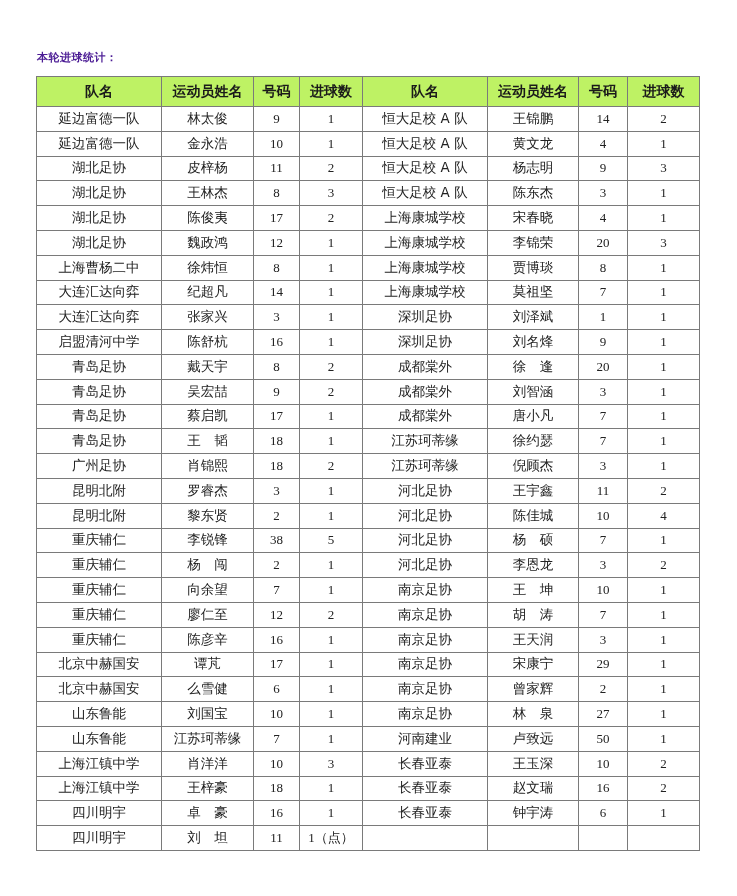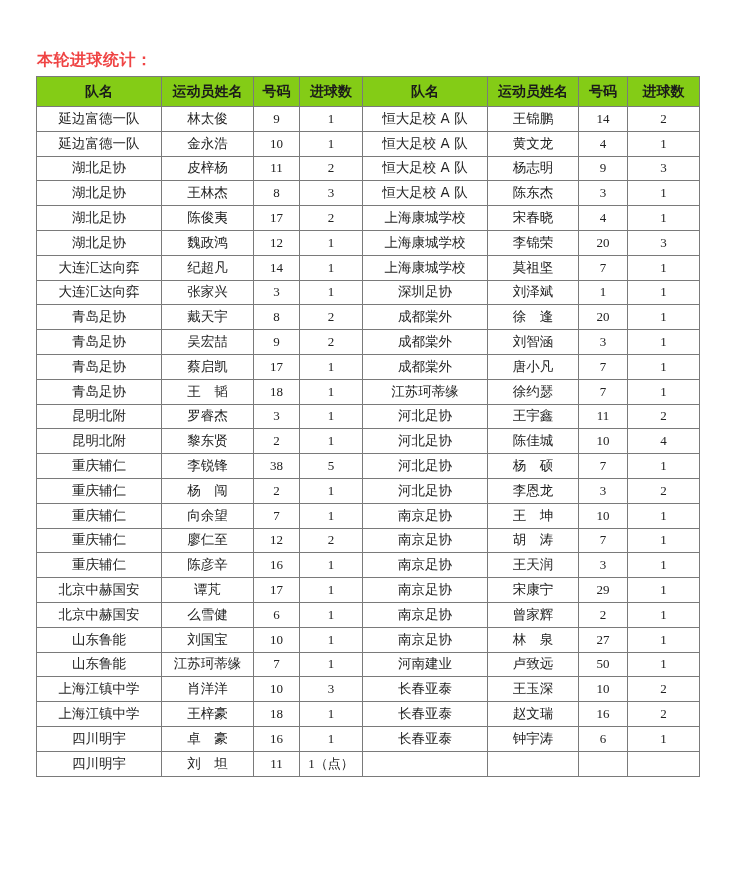--- a/index.html
+++ b/index.html
@@ -11,44 +11,44 @@
       width: 737px;
       height: 896px;
       position: relative;
       font-family: "DejaVu Sans", sans-serif;
       color: #222;
     }
     .title {
       position: absolute;
       left: 37px;
       top: 50px;
-      font-size: 16px;
+      font-size: 11px;
       font-weight: bold;
-      color: #ef4444;
+      color: #4c1d95;
       letter-spacing: 0.5px;
     }
     .stats-table {
       position: absolute;
       left: 36px;
       top: 76px;
       border-collapse: collapse;
       table-layout: fixed;
     }
     .stats-table th, .stats-table td {
       border: 1px solid #7a7a7a;
       text-align: center;
       vertical-align: middle;
       padding: 0;
       height: 23.8px;
       font-size: 13.5px;
       white-space: nowrap;
       overflow: hidden;
     }
     .stats-table th {
-      background: #84cc16;
+      background: #bef264;
       font-weight: bold;
       font-size: 14px;
       color: #1a1a1a;
       height: 29px;
     }
     .stats-table td.num {
       font-family: "Liberation Serif", serif;
       font-size: 13px;
     }
     .stats-table td.text {
@@ -141,40 +141,60 @@
         <td class="text">湖北足协</td>
         <td class="text">魏政鸿</td>
         <td class="num">12</td>
         <td class="num">1</td>
         <td class="text split-left">上海康城学校</td>
         <td class="text">李锦荣</td>
         <td class="num">20</td>
         <td class="num">3</td>
       </tr>
       <tr>
+        <td class="text">上海曹杨二中</td>
+        <td class="text">徐炜恒</td>
+        <td class="num">8</td>
+        <td class="num">1</td>
+        <td class="text split-left">上海康城学校</td>
+        <td class="text">贾博琰</td>
+        <td class="num">8</td>
+        <td class="num">1</td>
+      </tr>
+      <tr>
         <td class="text">大连汇达向弈</td>
         <td class="text">纪超凡</td>
         <td class="num">14</td>
         <td class="num">1</td>
         <td class="text split-left">上海康城学校</td>
         <td class="text">莫祖坚</td>
         <td class="num">7</td>
         <td class="num">1</td>
       </tr>
       <tr>
         <td class="text">大连汇达向弈</td>
         <td class="text">张家兴</td>
         <td class="num">3</td>
         <td class="num">1</td>
         <td class="text split-left">深圳足协</td>
         <td class="text">刘泽斌</td>
         <td class="num">1</td>
         <td class="num">1</td>
       </tr>
       <tr>
+        <td class="text">启盟清河中学</td>
+        <td class="text">陈舒杭</td>
+        <td class="num">16</td>
+        <td class="num">1</td>
+        <td class="text split-left">深圳足协</td>
+        <td class="text">刘名烽</td>
+        <td class="num">9</td>
+        <td class="num">1</td>
+      </tr>
+      <tr>
         <td class="text">青岛足协</td>
         <td class="text">戴天宇</td>
         <td class="num">8</td>
         <td class="num">2</td>
         <td class="text split-left">成都棠外</td>
         <td class="text">徐　逢</td>
         <td class="num">20</td>
         <td class="num">1</td>
       </tr>
       <tr>
@@ -198,20 +218,30 @@
         <td class="num">1</td>
       </tr>
       <tr>
         <td class="text">青岛足协</td>
         <td class="text">王　韬</td>
         <td class="num">18</td>
         <td class="num">1</td>
         <td class="text split-left">江苏珂蒂缘</td>
         <td class="text">徐约瑟</td>
         <td class="num">7</td>
+        <td class="num">1</td>
+      </tr>
+      <tr>
+        <td class="text">广州足协</td>
+        <td class="text">肖锦熙</td>
+        <td class="num">18</td>
+        <td class="num">2</td>
+        <td class="text split-left">江苏珂蒂缘</td>
+        <td class="text">倪顾杰</td>
+        <td class="num">3</td>
         <td class="num">1</td>
       </tr>
       <tr>
         <td class="text">昆明北附</td>
         <td class="text">罗睿杰</td>
         <td class="num">3</td>
         <td class="num">1</td>
         <td class="text split-left">河北足协</td>
         <td class="text">王宇鑫</td>
         <td class="num">11</td>

